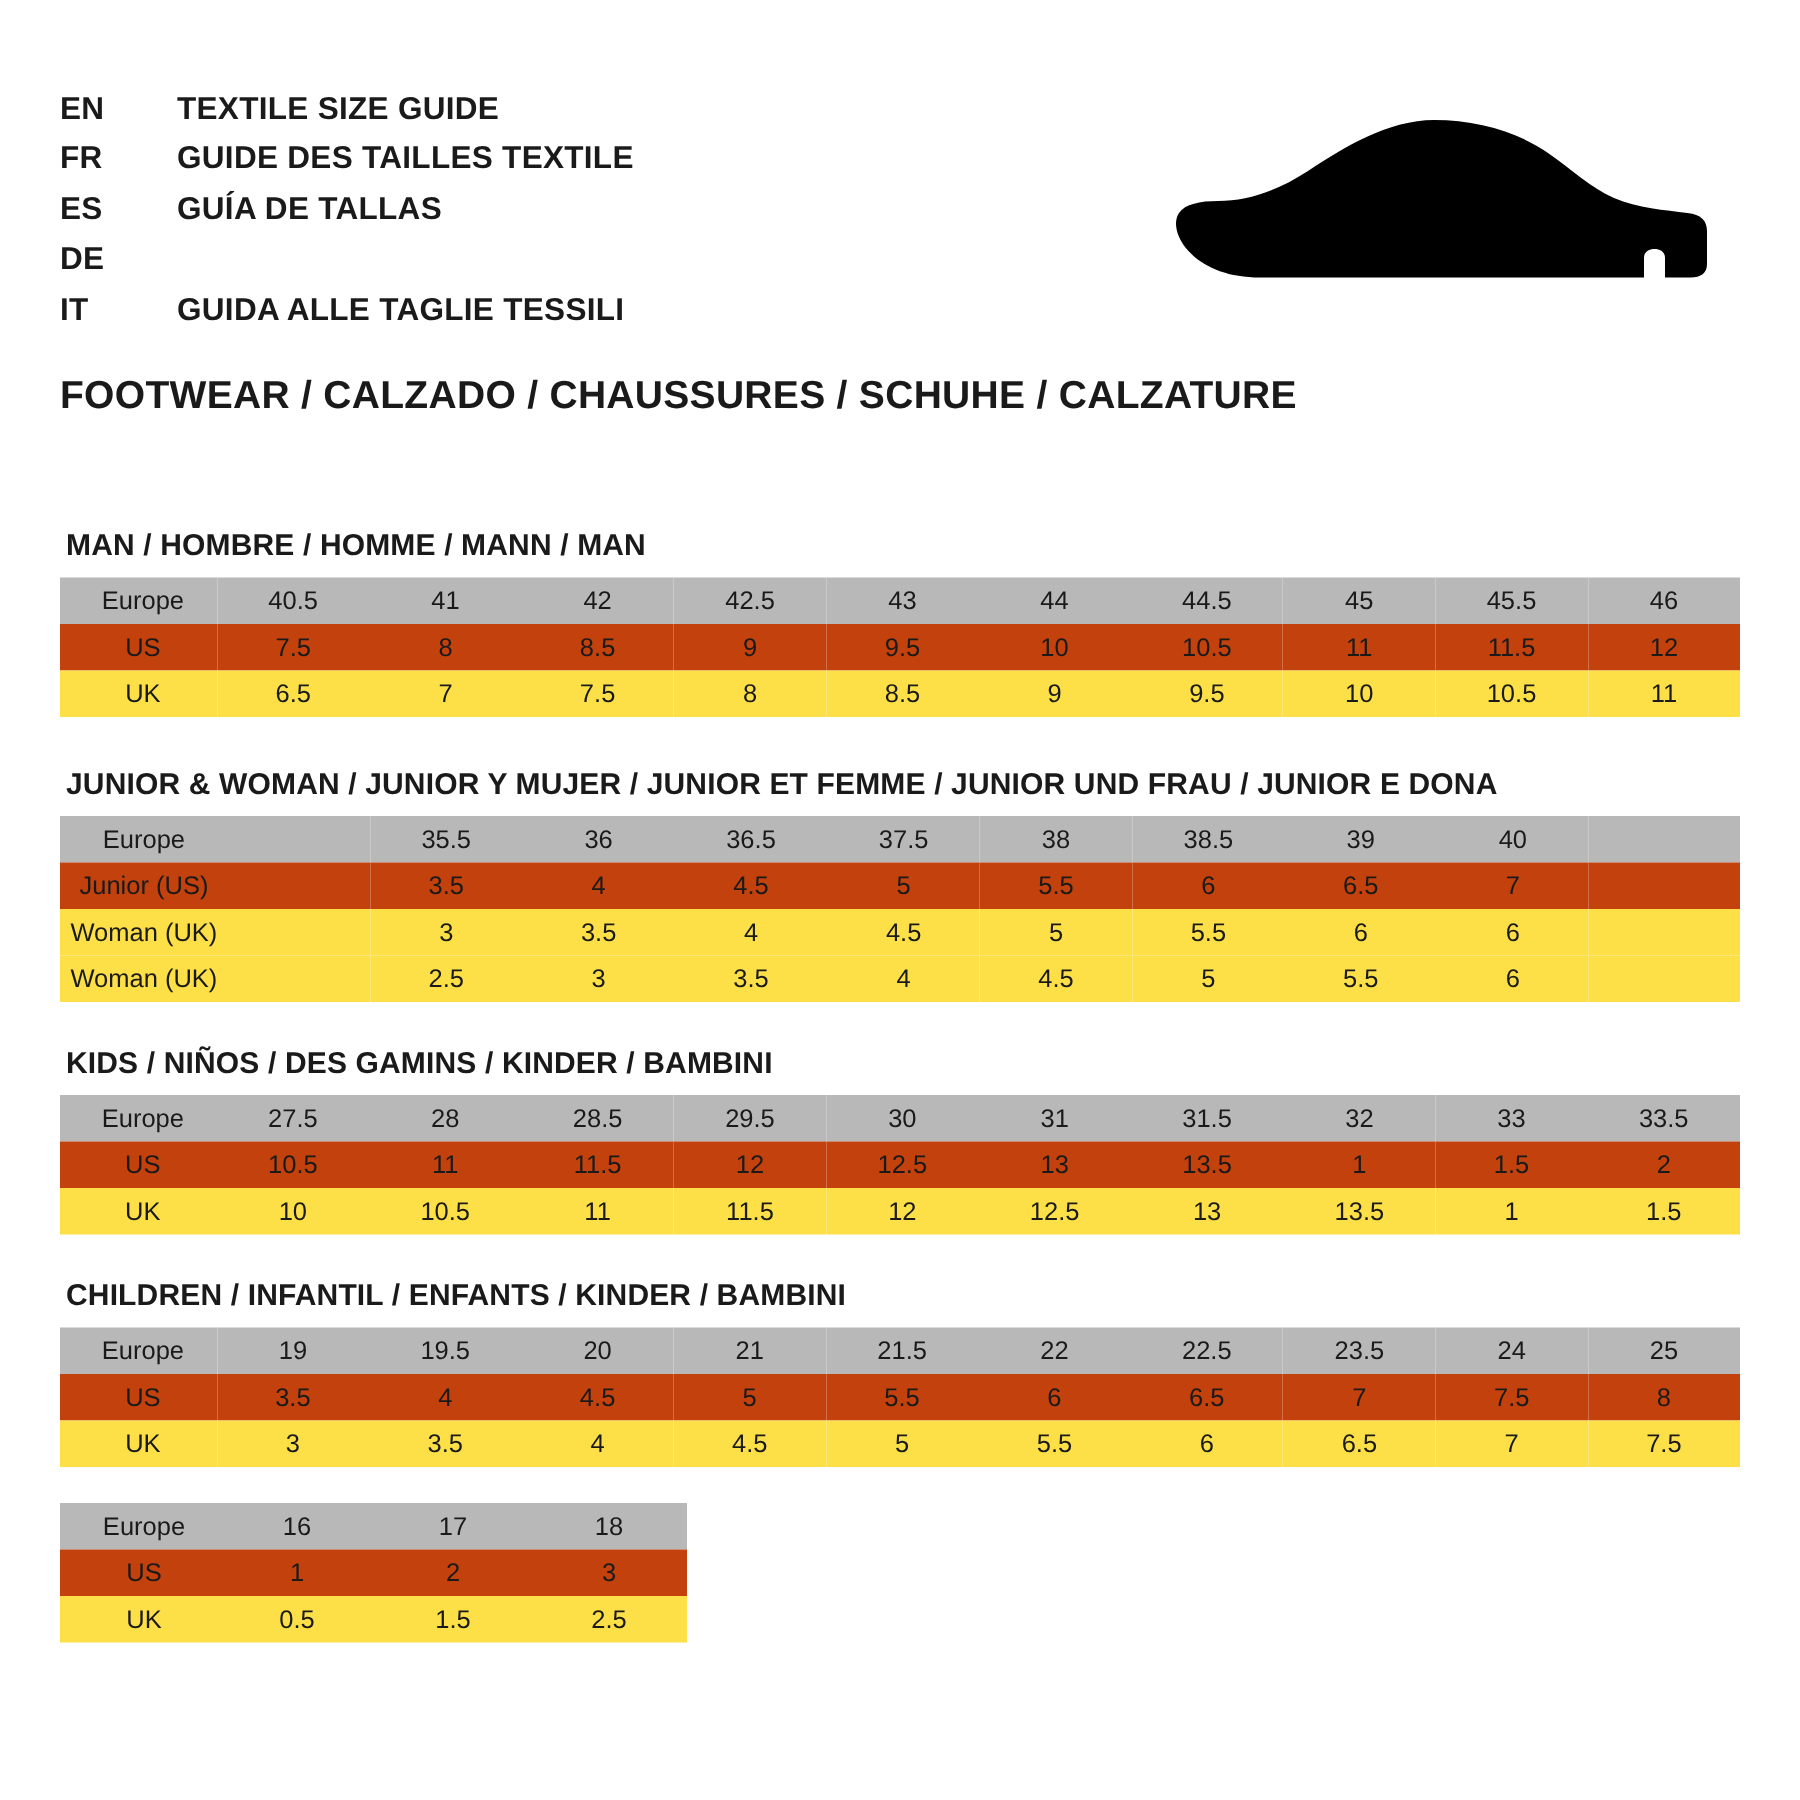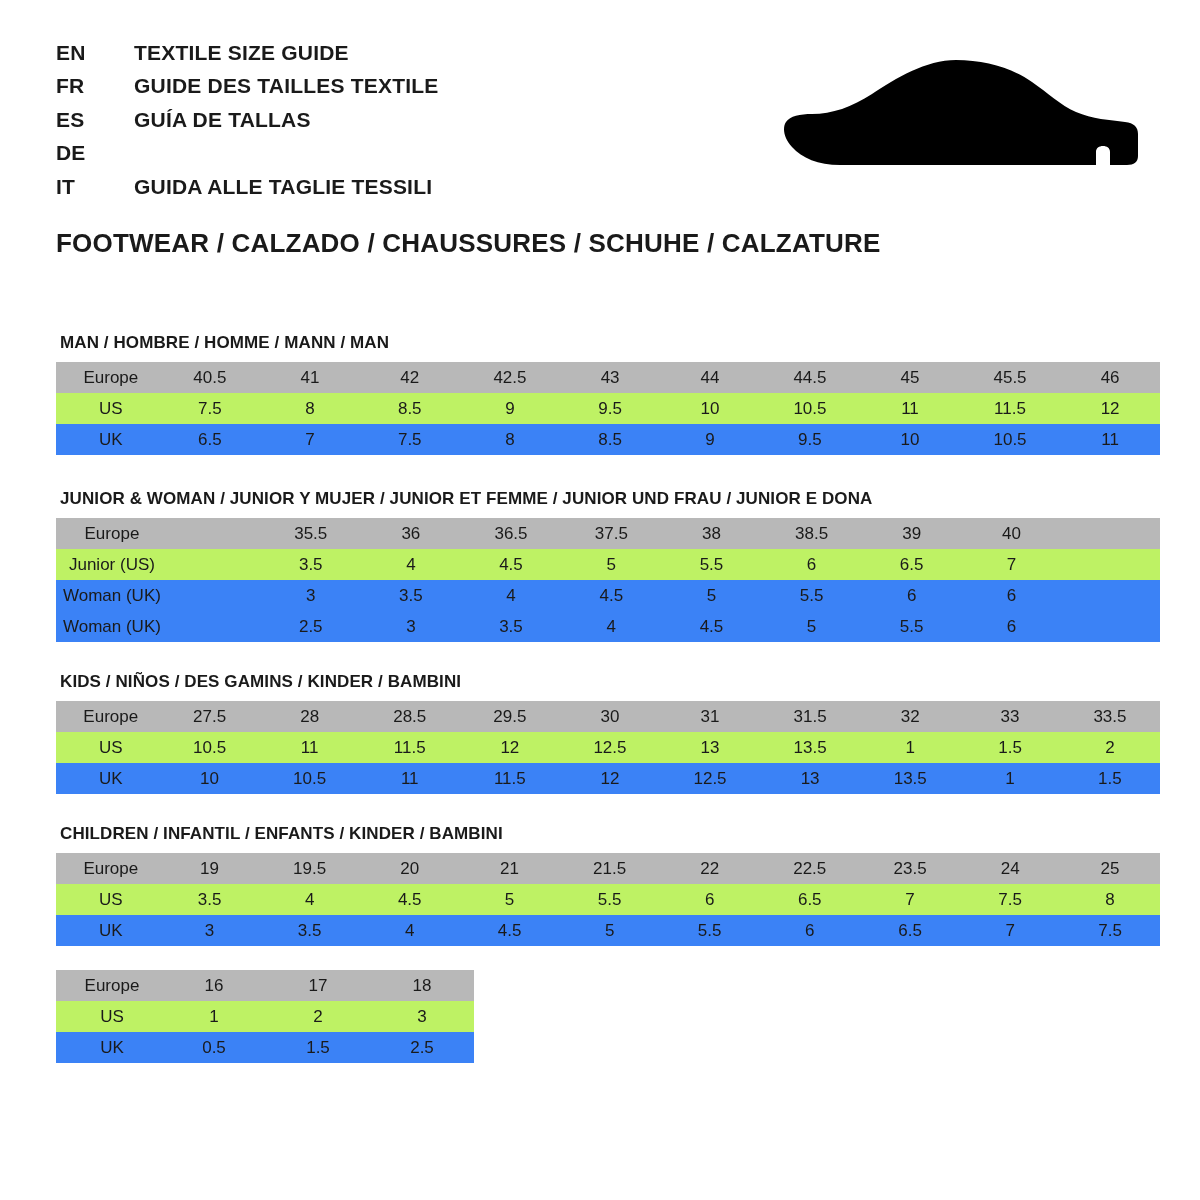--- a/index.html
+++ b/index.html
@@ -9,21 +9,22 @@
     width: 1200px;
     height: 1200px;
     background: #ffffff;
     font-family: "Liberation Sans", sans-serif;
     color: #1a1a1a;
   }
   .page {
     position: relative;
     width: 1200px;
     height: 1028px;
-    padding: 34px 40px 0 56px;
+    padding: 34px 40px 0 40px;
+    margin-top: 20px;
   }
   
   .header {
     position: relative;
     display: flex;
     align-items: flex-start;
   }
   .lang-block {
     display: flex;
     flex-direction: column;
@@ -57,43 +58,43 @@
     margin-top: 26px;
     font-weight: bold;
     font-size: 26px;
     letter-spacing: 0.2px;
   }
 
   
   .section { margin-top: 0; }
   .section-title {
     font-weight: bold;
-    font-size: 17px;
+    font-size: 20px;
     letter-spacing: 0.1px;
     margin: 0 0 9px 4px;
   }
   table.sizes {
     border-collapse: collapse;
     table-layout: fixed;
     font-size: 17px;
   }
   table.sizes td {
     height: 31px;
     padding: 0;
     text-align: center;
     vertical-align: middle;
     white-space: nowrap;
   }
   table.sizes td.label {
     text-align: center;
     padding-left: 6px;
   }
   tr.head td { background: #b8b8b8; }
-  tr.odd  td { background: #3b82f6; }
-  tr.even td { background: #bef264; }
+  tr.odd  td { background: #fde047; }
+  tr.even td { background: #c2410c; }
 
   .spacer-24 { height: 24px; }
   .spacer-30 { height: 30px; }
   .spacer-34 { height: 34px; }
   .top-gap { height: 74px; }
 </style>
 </head>
 <body>
 
 <div class="page">

